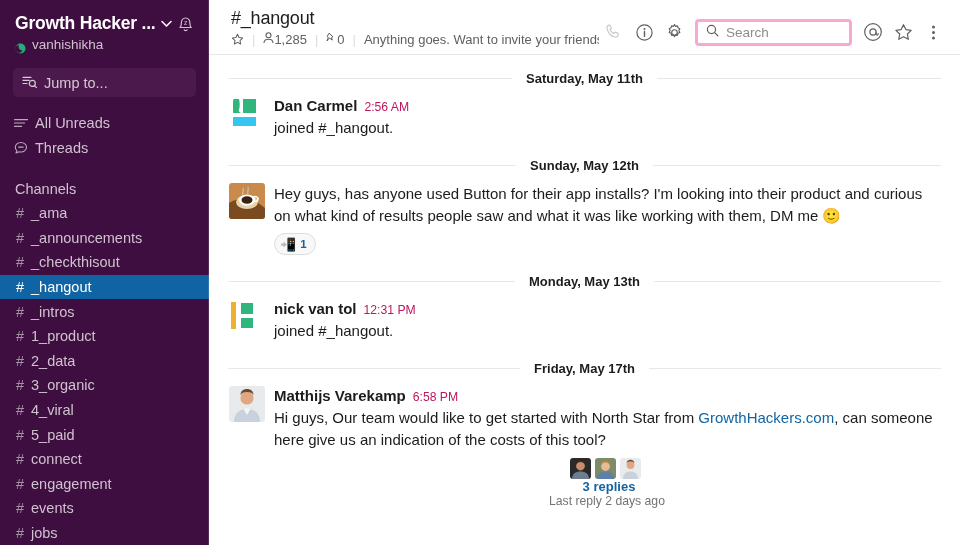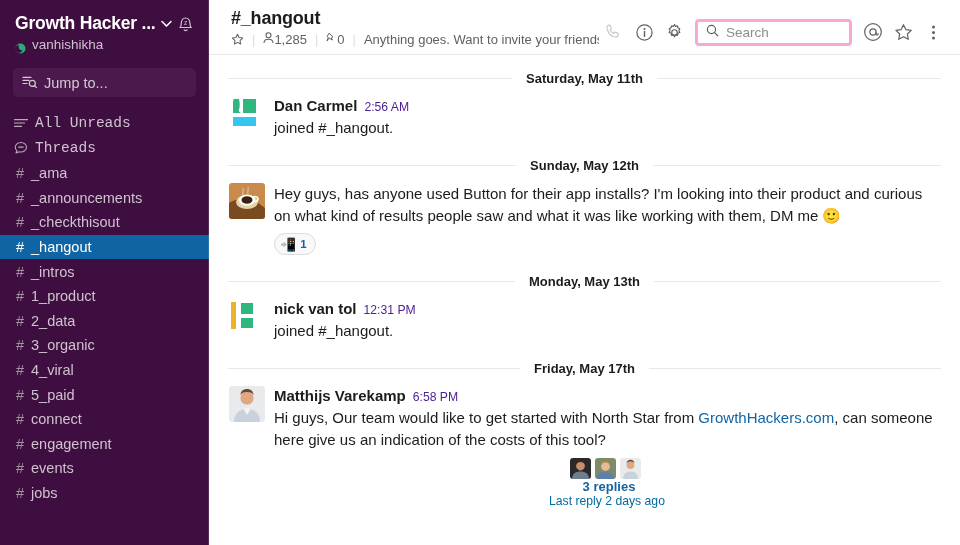--- a/index.html
+++ b/index.html
@@ -33,21 +33,21 @@
   .presence { width:11px; height:11px; margin-right:6px; flex:0 0 11px; }
   .ws-username { font-size:13.5px; color:#CFC3CF; line-height:16px; }
 
   .jumpto {
     margin:11px 13px 0 13px; height:29px; border-radius:5px;
     background:#4B194C; display:flex; align-items:center; padding:0 9px;
     cursor:pointer;
   }
   .jumpto-label { color:#D5CAD5; font-size:14.5px; margin-left:7px; }
 
-  .nav { margin-top:13px;font-family:Liberation Mono, monospace; }
+  .nav { margin-top:13px; }
   .nav-item {
     display:flex; align-items:center; height:25px; padding:0 12px 0 14px;
     font-size:14.5px; color:#CFC3CF; cursor:pointer;
   }
   .nav-item .ico { width:17px; display:flex; align-items:center; flex:0 0 17px; }
   .nav-item .txt { margin-left:4px; }
 
   .section-title {
     margin-top:18px; padding:0 12px 0 15px; height:22px;
     display:flex; align-items:center;
@@ -64,21 +64,21 @@
   .ch.active .hash { color:#fff; }
 
   
   .main { flex:1 1 auto; height:545px; display:flex; flex-direction:column; background:#fff; min-width:0; }
 
   .chan-header {
     height:55px; flex:0 0 55px; border-bottom:1px solid #E8E8E8;
     display:flex; align-items:flex-start; padding:7px 12px 0 22px; position:relative;
   }
   .chan-left { min-width:0; flex:1 1 auto; overflow:hidden; }
-  .chan-title { font-size:18px; font-weight:bold; color:#1D1C1D; line-height:22px; letter-spacing:-.2px; }
+  .chan-title { font-size:18px; font-weight:normal; color:#1D1C1D; line-height:22px; letter-spacing:-.2px; }
   .chan-meta {
     display:flex; align-items:center; margin-top:3px;
     font-size:13px; color:#616061; white-space:nowrap; overflow:hidden;
   }
   .chan-meta .sep { color:#DDD; margin:0 8px; }
   .chan-meta .mi { display:flex; align-items:center; }
   .chan-meta .mi span { }
   .chan-topic { overflow:hidden; text-overflow:clip; white-space:nowrap; }
 
   .chan-right { display:flex; align-items:center; gap:0; padding-top:10px; flex:0 0 auto; }
@@ -99,36 +99,36 @@
   .divider .line { flex:1 1 auto; height:1px; background:#E8E8E8; }
   .divider .dlabel {
     font-size:13px; font-weight:bold; color:#1D1C1D; padding:0 14px; white-space:nowrap;
   }
 
   .msg { display:flex; padding:5px 20px 3px 20px; }
   .msg .avatar { width:36px; height:36px; flex:0 0 36px; margin-right:9px; border-radius:3px; overflow:hidden; }
   .msg .body { flex:1 1 auto; min-width:0; }
   .mhead { display:flex; align-items:baseline; line-height:19px; }
   .mname { font-size:15px; font-weight:bold; color:#1D1C1D; }
-  .mtime { font-size:12.2px; color:#4c1d95; margin-left:7px; }
+  .mtime { font-size:12.2px; color:#be185d; margin-left:7px; }
   .mtext { font-size:15px; color:#1D1C1D; line-height:22px; word-wrap:break-word; }
   .mtext a { color:#1264A3; text-decoration:none;margin-top:8px; }
 
   .reactions { margin-top:6px; display:flex; }
   .reaction {
     height:22px; border:1px solid #DDD; border-radius:11px; background:#F8F8F8;
     display:flex; align-items:center; padding:0 8px 0 5px; cursor:pointer;
   }
   .reaction .cnt { font-size:11.5px; color:#1264A3; font-weight:bold; margin-left:4px; }
 
   .thread { margin-top:7px; display:flex; align-items:center;flex-direction:column; }
   .tavatars { display:flex; }
   .tav { width:21px; height:21px; border-radius:3px; margin-right:4px; overflow:hidden; }
   .treplies { font-size:13px; color:#1264A3; font-weight:bold; margin-left:4px; cursor:pointer; }
-  .tlast { font-size:12.2px; color:#0369a1; }
+  .tlast { font-size:12.2px; color:#737373; }
 
   
   .av-dan, .av-nick { position:relative; background:#fff; }
 </style>
 </head>
 <body>
 
 <div class="app">
 
   <div class="sidebar">
@@ -184,20 +184,21 @@
         <span class="ico">
           <svg width="14" height="13" viewBox="0 0 14 13">
             <path d="M12.5 6.2c0 2.7-2.5 4.8-5.6 4.8-.6 0-1.2-.1-1.8-.2L2 12l.9-2.2A4.6 4.6 0 0 1 1.3 6.2c0-2.6 2.5-4.7 5.6-4.7s5.6 2.1 5.6 4.7z" fill="none" stroke="#BBA9BB" stroke-width="1.1" stroke-linejoin="round"></path>
             <path d="M4.6 6.1h4.6" stroke="#BBA9BB" stroke-width="1.1" stroke-linecap="round"></path>
           </svg>
         </span>
         <span class="txt">Threads</span>
       </div>
     </div>
 
+    <div class="section-title">Channels</div>
 
     <div class="ch-list">
       <div class="ch">
         <span class="hash">#</span>
         <span>_ama</span>
       </div>
       <div class="ch">
         <span class="hash">#</span>
         <span>_announcements</span>
       </div>

